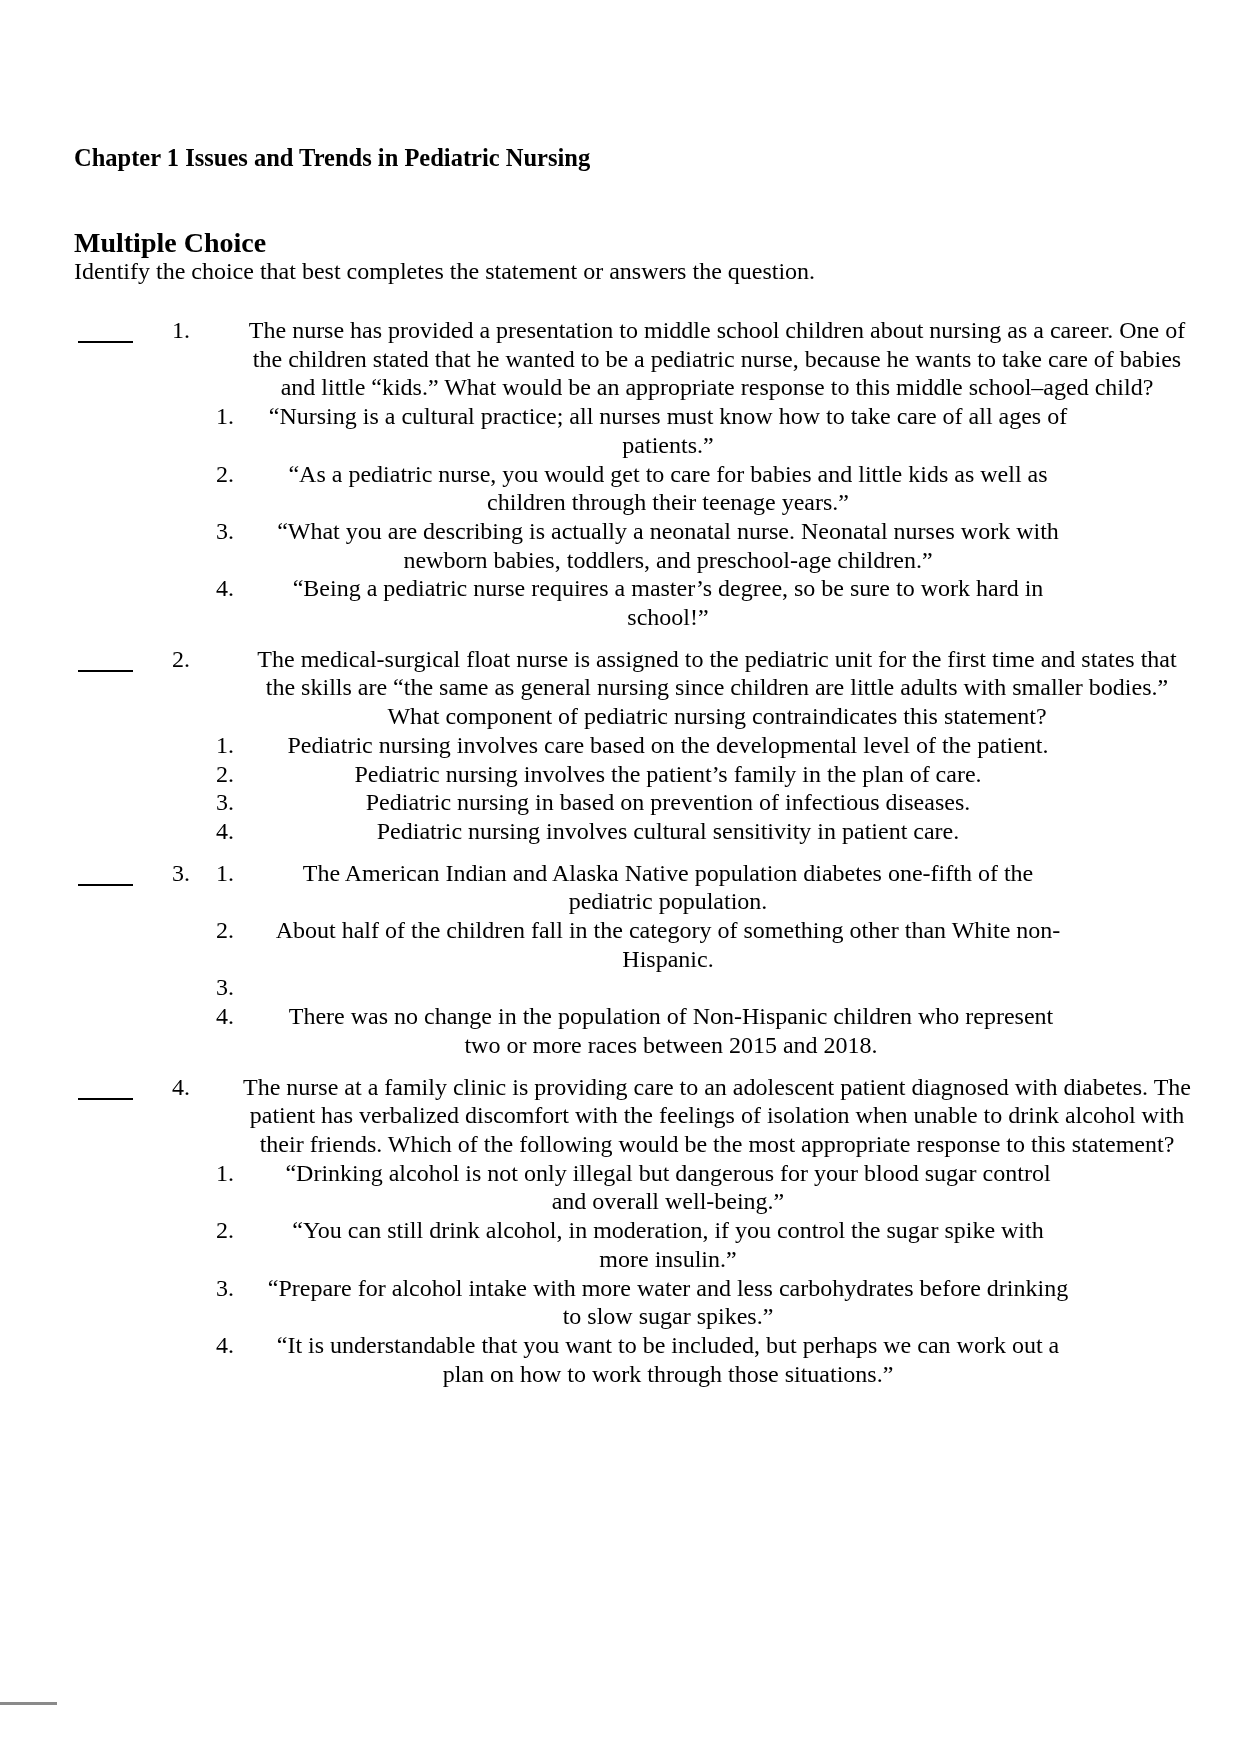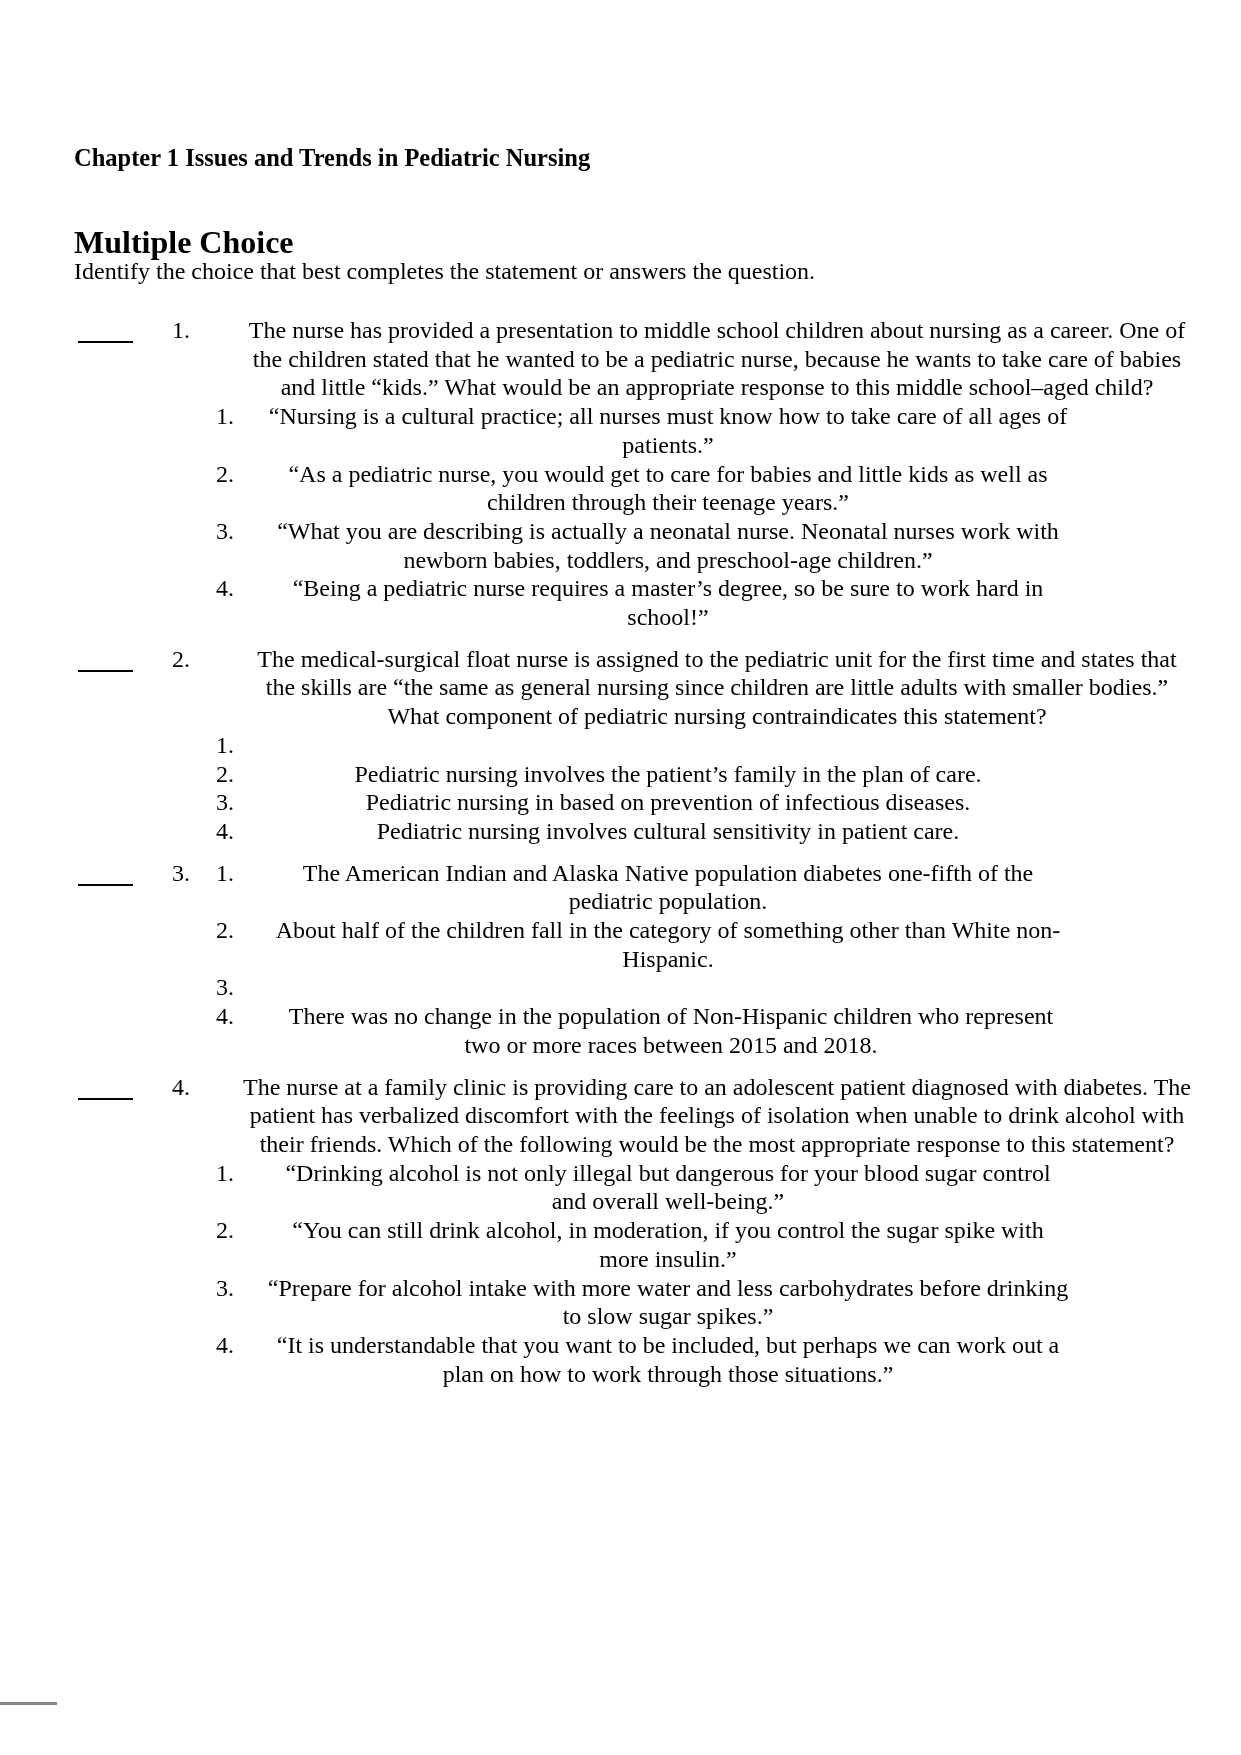--- a/index.html
+++ b/index.html
@@ -19,21 +19,21 @@
     width: 1155px;
   }
   .doc-title {
     font-size: 24.5px;
     font-weight: bold;
     line-height: 29px;
     margin: 0;
   }
   .mc-head {
     margin-top: 56px;
-    font-size: 32px;
+    font-size: 28px;
     font-weight: bold;
     line-height: 29px;
   }
   .instruction {
     font-size: 24px;
     line-height: 29px;
   }
   .questions { margin-top: 30px; }
   .question {
     display: flex;
@@ -106,20 +106,21 @@
 
     <div class="question">
       <span class="blank"></span>
       <span class="qnum">2.</span>
       <div class="qbody">
         <div class="stem">The medical-surgical float nurse is assigned to the pediatric unit for the first time and states that
 the skills are “the same as general nursing since children are little adults with smaller bodies.”
 What component of pediatric nursing contraindicates this statement?</div>
         <div class="choice">
           <span class="cnum">1.</span>
+          <span class="ctext">Pediatric nursing involves care based on the developmental level of the patient.</span>
         </div>
         <div class="choice">
           <span class="cnum">2.</span>
           <span class="ctext">Pediatric nursing involves the patient’s family in the plan of care.</span>
         </div>
         <div class="choice">
           <span class="cnum">3.</span>
           <span class="ctext">Pediatric nursing in based on prevention of infectious diseases.</span>
         </div>
         <div class="choice">

